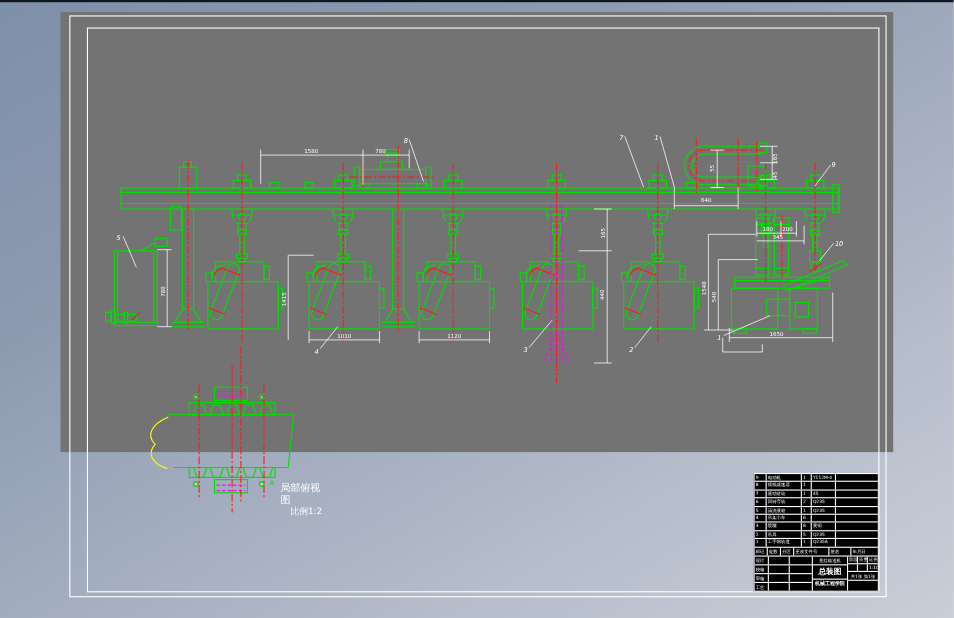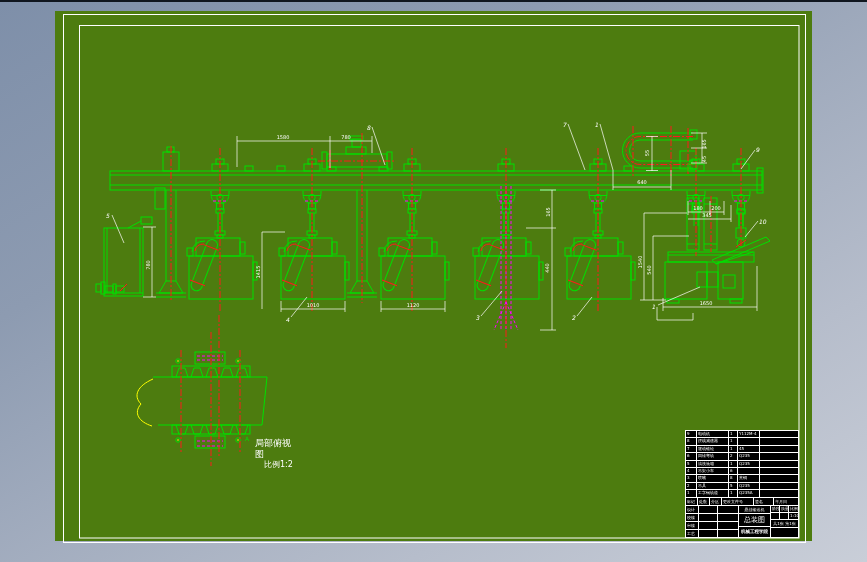--- a/index.html
+++ b/index.html
@@ -1,20 +1,20 @@
 <!DOCTYPE html>
 <html style="--g: #00e000; --r: #ff1a1a; --m: #ff00ff; --y: #ffff00; --w: #ffffff;"><head>
 <meta charset="utf-8">
 <style>
   *{box-sizing:border-box;margin:0;padding:0}
   html,body{width:867px;height:562px;overflow:hidden}
   body{background:linear-gradient(150deg,#7e8fa9 0%,#8d9bb1 30%,#b6bdcb 75%,#c9ced8 100%);
        font-family:"DejaVu Sans",sans-serif;position:relative}
   .topline{position:absolute;top:0;left:0;right:0;height:2px;background:#10161f}
-  .canvas{position:absolute;left:55px;top:11px;width:757px;height:530px;background:#4d7c0f}
+  .canvas{position:absolute;left:55px;top:11px;width:757px;height:400px;background:#737373}
   svg{position:absolute;left:0;top:0}
   svg *{fill:none;stroke-width:1}
   svg text{stroke:none;fill:var(--w);font-family:"DejaVu Sans",sans-serif}
   .g{stroke:var(--g)}
   .rs{stroke:var(--r)}
   .r{stroke:var(--r);stroke-dasharray:7 2 2 2}
   .m{stroke:var(--m);stroke-dasharray:3 2}
   .y{stroke:var(--y)}
   .yf{fill:var(--y);stroke:none}
   .w{stroke:var(--w);stroke-width:.7}
@@ -30,21 +30,21 @@
   .tbc{border-right:1px solid var(--w);overflow:hidden;white-space:nowrap;padding-left:1px}
   .tbc:last-child{border-right:none}
   .prow{display:grid;grid-template-columns:11px 32px 9px 22px 16px 1fr;height:7.4px;line-height:6.4px;border-bottom:1px solid var(--w)}
   .chgrow{display:grid;grid-template-columns:12px 12px 12px 32px 20px 1fr;height:8px;line-height:7px;border-bottom:1px solid var(--w)}
   .bottom{display:flex;flex:1;min-height:0}
   .signs{width:53px;border-right:1px solid var(--w);display:flex;flex-direction:column}
   .srow{display:grid;grid-template-columns:13px 19px 1fr;flex:1;border-bottom:1px solid var(--w);line-height:7px}
   .srow:last-child{border-bottom:none}
   .centerc{width:32px;border-right:1px solid var(--w);display:flex;flex-direction:column;text-align:center}
   .product{height:8px;line-height:7px;border-bottom:1px solid var(--w);font-size:4px}
-  .dtitle{flex:1;display:flex;align-items:center;justify-content:center;font-size:7px;font-weight:normal;border-bottom:1px solid var(--w)}
+  .dtitle{flex:1;display:flex;align-items:center;justify-content:center;font-size:7px;font-weight:bold;border-bottom:1px solid var(--w)}
   .org{height:10px;line-height:9px;font-size:4.5px;font-weight:bold}
   .rightc{flex:1;display:flex;flex-direction:column}
   .rrow{display:grid;grid-template-columns:1fr 1fr 1fr;height:7px;line-height:6px;border-bottom:1px solid var(--w)}
   .sheet{height:8px;line-height:7px;border-bottom:1px solid var(--w);text-align:center}
   .rblank{flex:1}
 </style>
 </head>
 <body>
 
 <div class="topline"></div>

